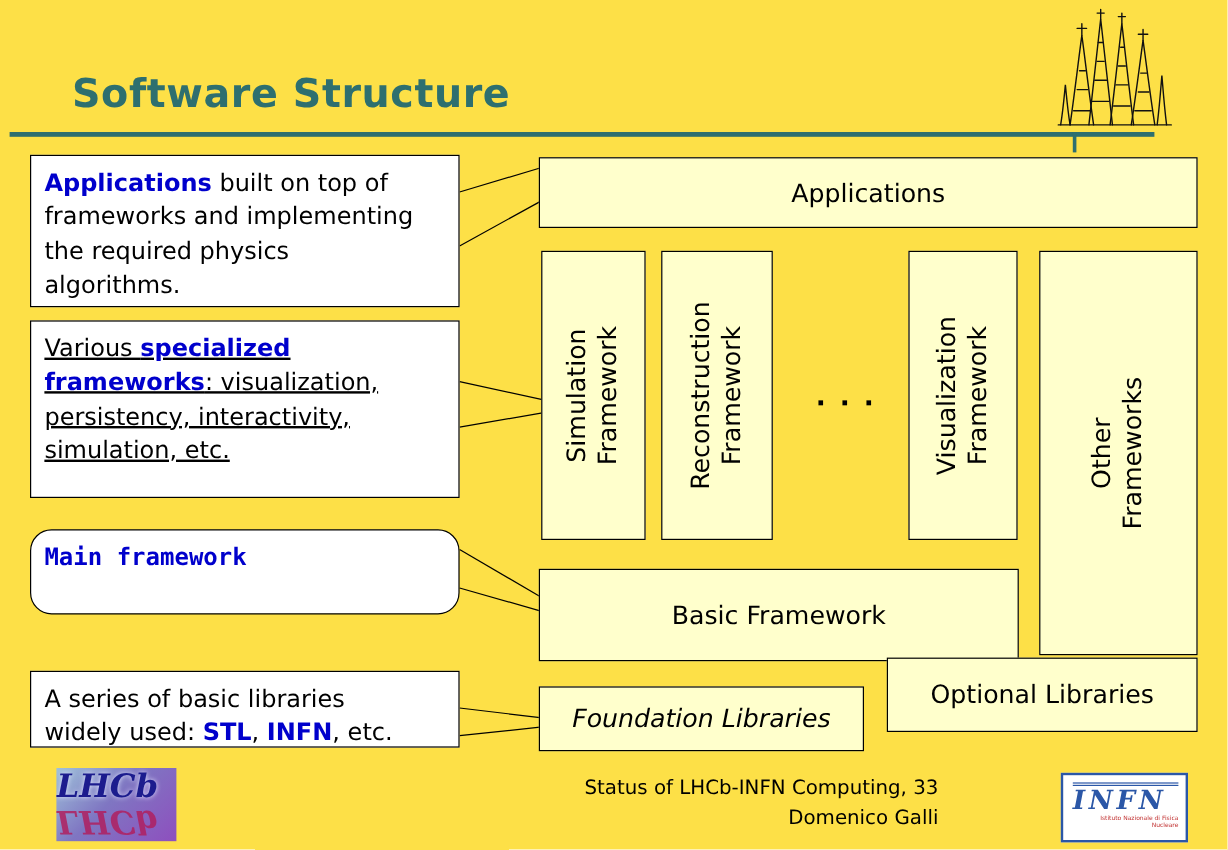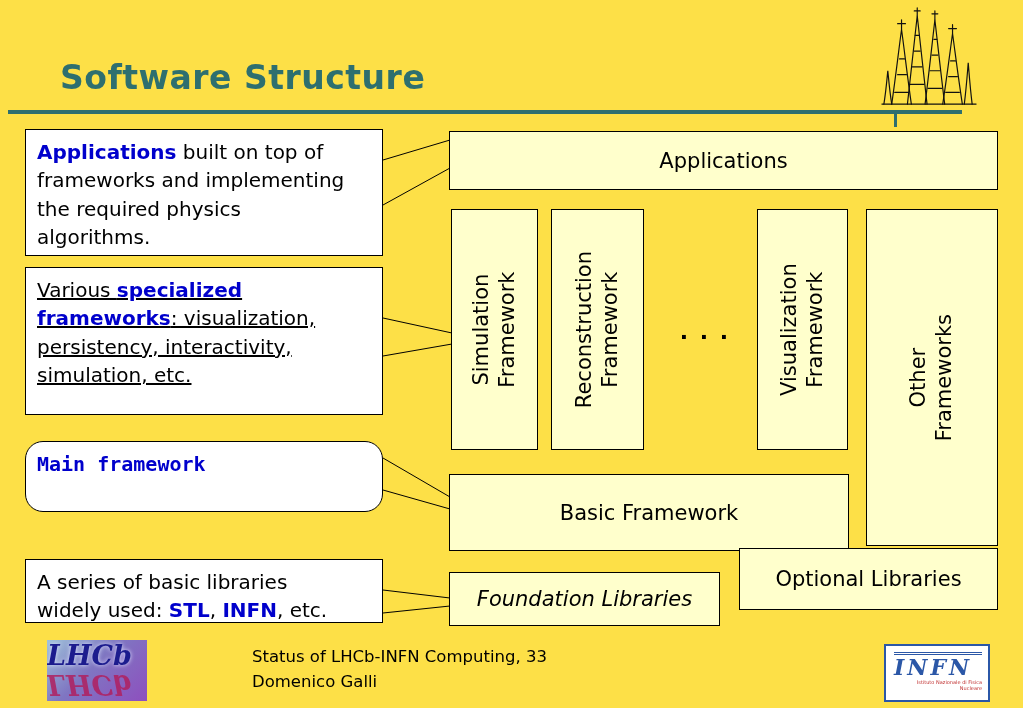--- a/index.html
+++ b/index.html
@@ -34,21 +34,21 @@
   .viz   { left:757px; top:209px; width:91px;  height:241px; }
   .oth   { left:866px; top:209px; width:132px; height:337px; }
   .basic { left:449px; top:474px; width:400px; height:77px; }
   .found { left:449px; top:572px; width:271px; height:54px;font-style:italic; }
   .opt   { left:739px; top:548px; width:259px; height:62px; }
   .rot   { transform:rotate(-90deg); white-space:nowrap; text-align:center; line-height:1.22; }
 
   .dots { position:absolute; left:655px; top:324px; width:100px; text-align:center;
           font-size:22px; font-weight:bold; letter-spacing:2px; }
 
-  .footer { position:absolute; left:252px; top:645px; width:530px; text-align:left;
+  .footer { position:absolute; left:252px; top:645px; width:530px; text-align:right;
             font-size:16.5px; line-height:1.5; }
 
   .lhcb-logo { position:absolute; left:47px; top:640px; width:100px; height:61px;
                background:linear-gradient(135deg,#9fc2da 0%,#7f76c2 45%,#8e4fbe 100%);
                overflow:hidden; text-align:left; }
   .lhcb-text { font-family:"DejaVu Serif", serif; font-weight:bold; font-style:italic;
                font-size:27px; line-height:31px; color:#1c1c8e;
                text-shadow:0 0 4px #dfe4ff; }
   .lhcb-reflect { font-family:"DejaVu Serif", serif; font-weight:bold; font-style:italic;
                font-size:27px; line-height:26px; color:#b02060; opacity:.85;

